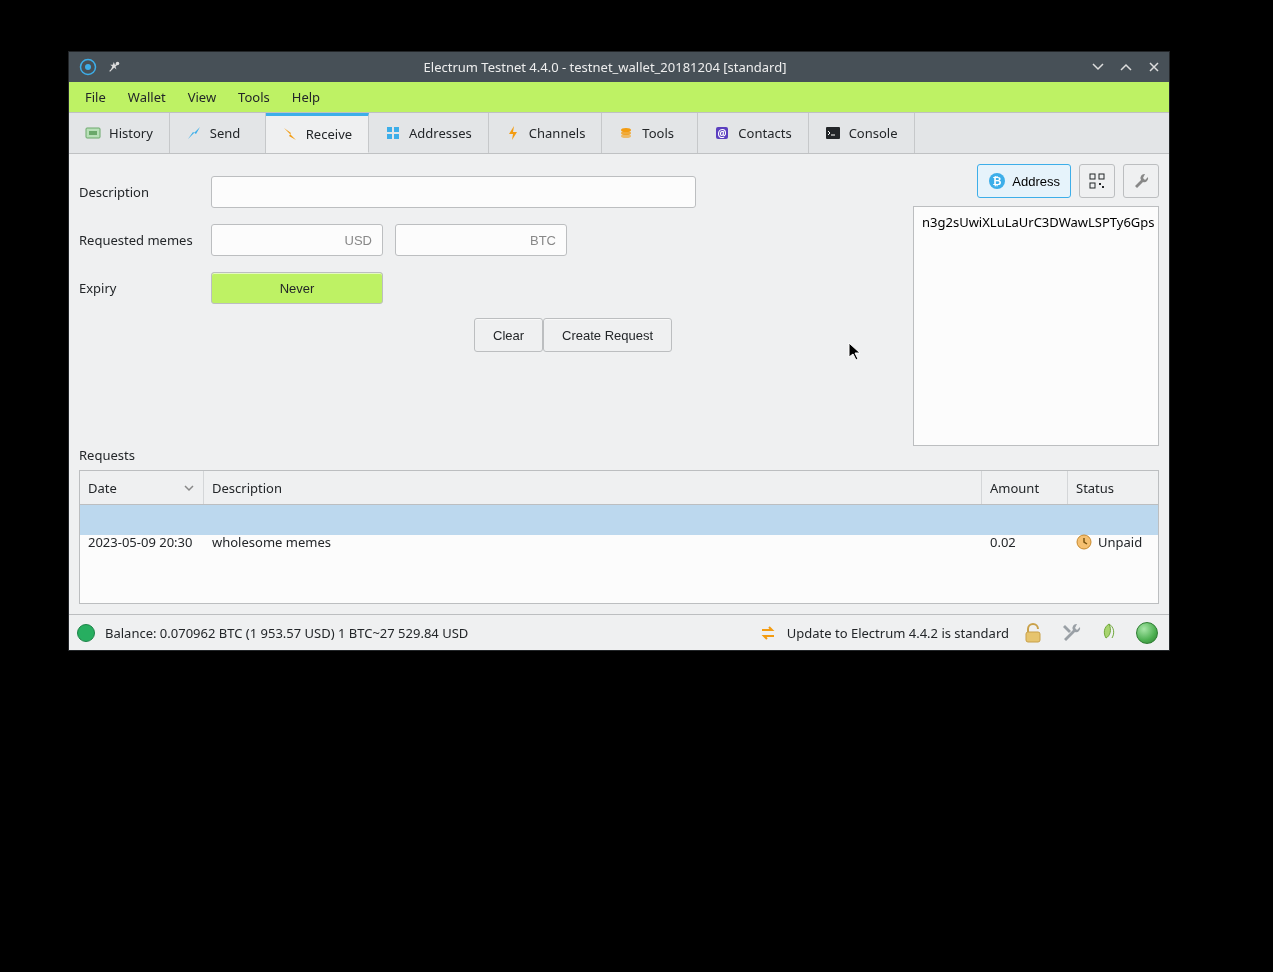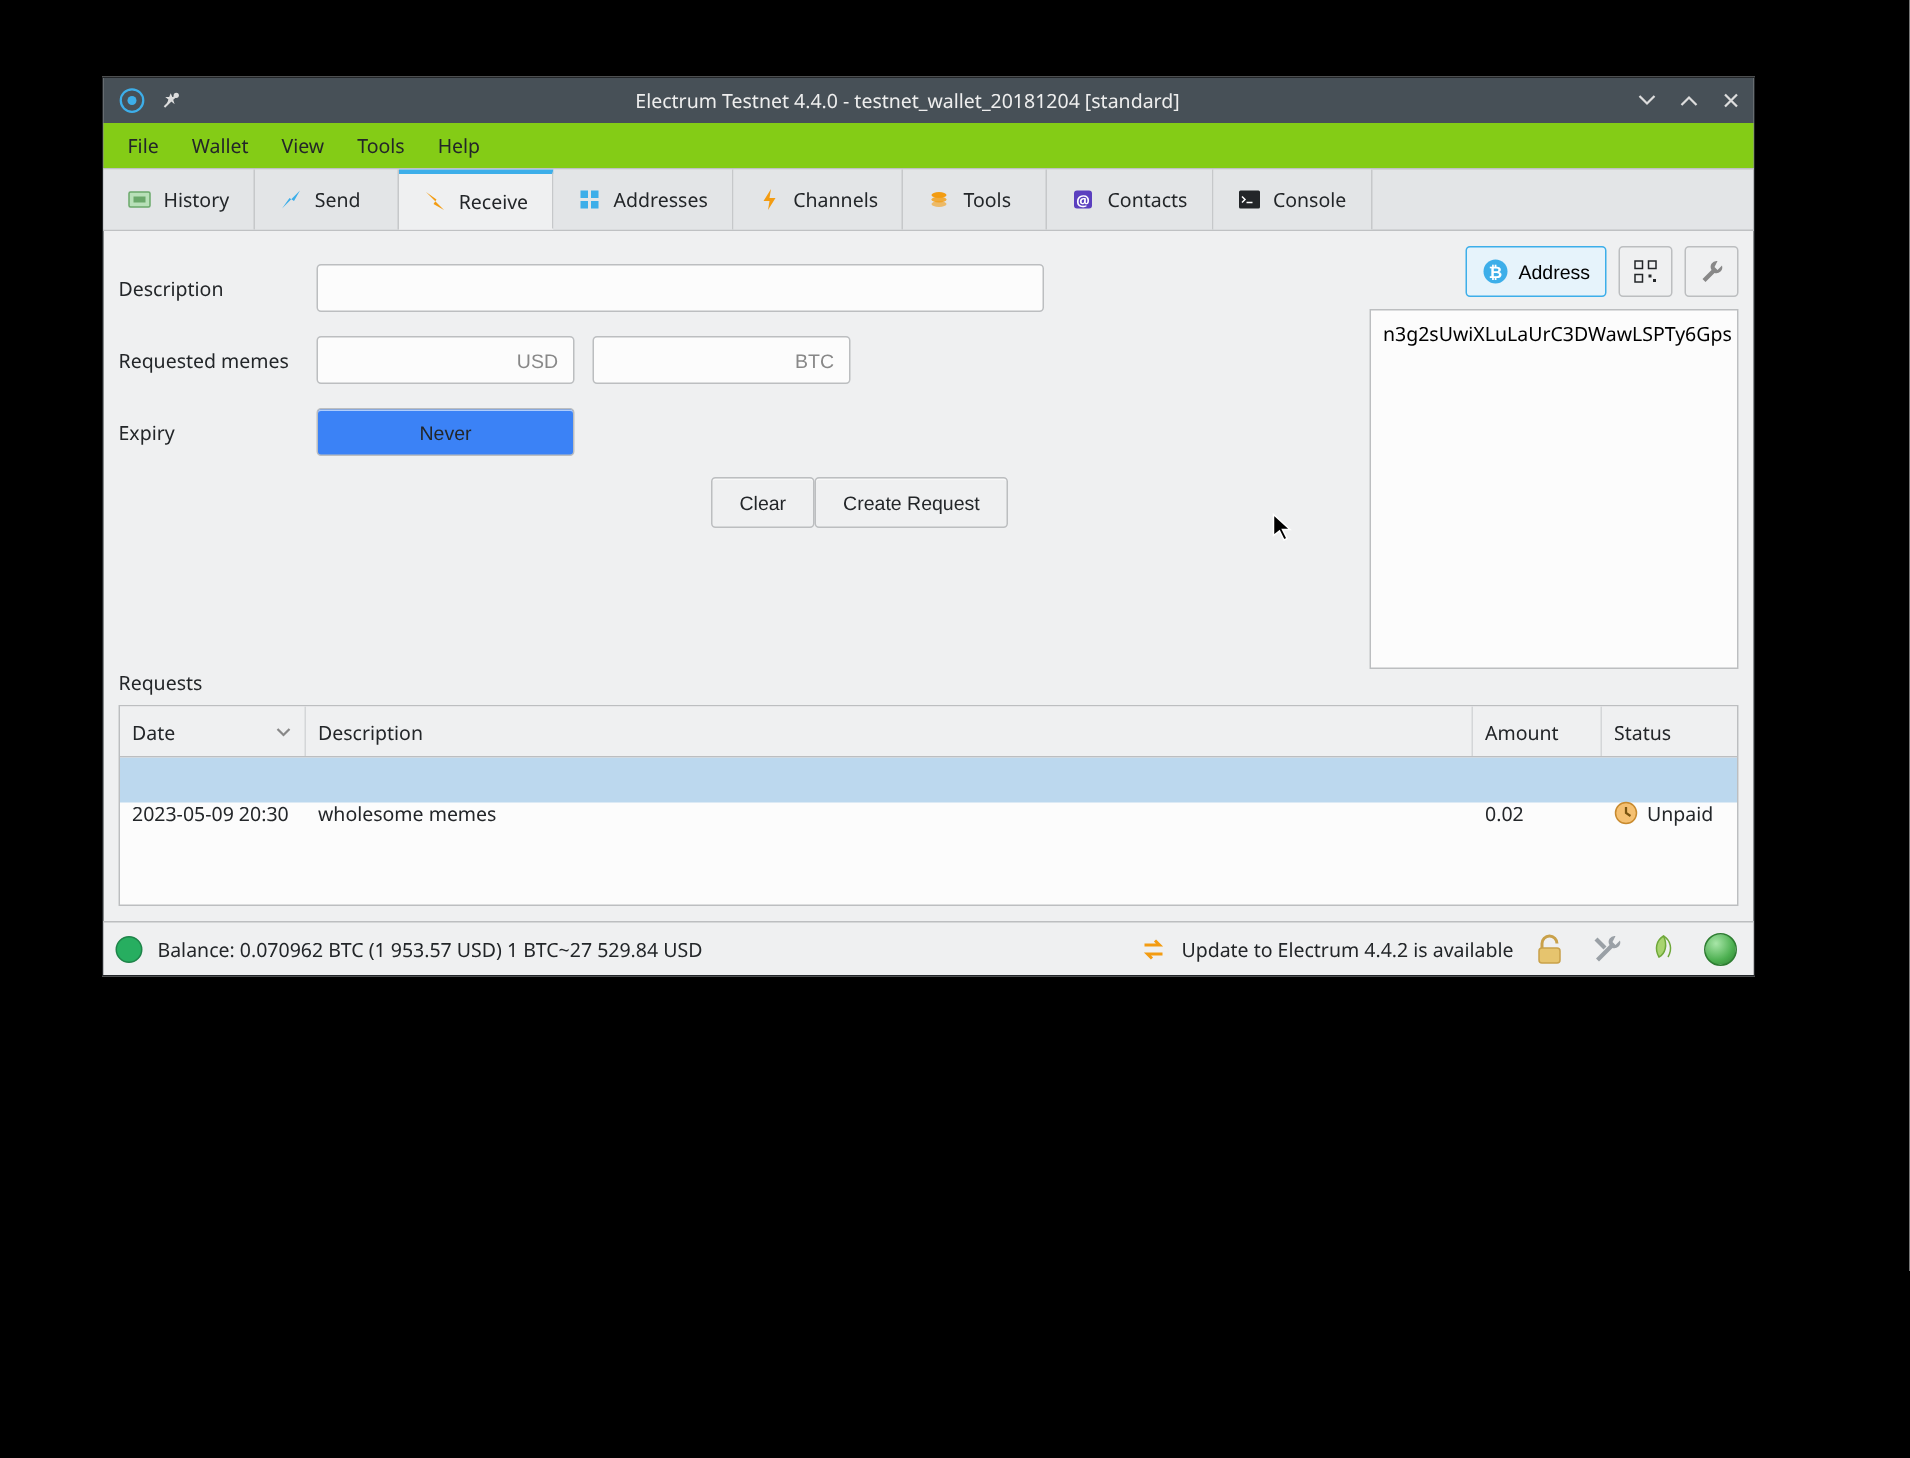--- a/index.html
+++ b/index.html
@@ -7,40 +7,40 @@
 
 .window { position: absolute; left: 68px; top: 51px; width: 1102px; height: 600px; background: #eff0f1; border: 1px solid #232629; box-shadow: 0 4px 18px rgba(0,0,0,.5); }
 
 .titlebar { height: 30px; background: #475057; display: flex; align-items: center; color: #eee; padding: 0 6px; }
 .titlebar .app-icon { width: 18px; height: 18px; margin: 0 4px; }
 .titlebar .pin-icon { width: 14px; height: 14px; margin-left: 6px; color: #ddd; }
 .titlebar .title { flex: 1; text-align: center; font-size: 13px; color: #eee; }
 .titlebar .winbtns { display: flex; gap: 10px; }
 .titlebar .winbtn { width: 18px; height: 18px; display: flex; align-items: center; justify-content: center; color: #ddd; }
 
-.menubar { height: 30px; background: #84cc16; display: flex; align-items: center; padding: 12px 6px; gap: 2px; }
+.menubar { height: 30px; background: #bef264; display: flex; align-items: center; padding: 12px 6px; gap: 2px; }
 .menubar .menu-item { padding: 4px 10px; font-size: 13px; color: #232629; }
 
 .tabbar { height: 42px; background: #e3e5e7; border-top: 1px solid #bfc1c3; border-bottom: 1px solid #bfc1c3; display: flex; }
 .tab { height: 100%; border-right: 1px solid #c6c8ca; display: flex; align-items: center; padding: 0 16px; gap: 8px; color: #232629; background: #e3e5e7; min-width: 96px; }
 .tab.active { background: #eff0f1; border-top: 3px solid #3daee9; border-bottom: 1px solid #eff0f1; margin-bottom: -1px; }
 .tab .tab-icon { width: 16px; height: 16px; display: flex; align-items: center; justify-content: center; }
 
 .content { padding: 10px; display: flex; flex-direction: column; height: calc(100% - 30px - 30px - 42px - 36px); }
 
 .upper { display: flex; gap: 12px; }
 .form-area { flex: 1; padding: 4px 0 0 0; }
 .form-row { display: flex; align-items: center; height: 48px; }
 .form-row label { width: 132px; color: #232629; font-size: 13px; }
 .text-input { height: 32px; border: 1px solid #bcbec0; background: #fcfcfc; border-radius: 3px; padding: 0 8px; font-size: 13px; }
 .desc-input { width: 485px; }
 .amt-wrap { display: flex; gap: 12px; }
 .amt-input { width: 172px; text-align: right; padding-right: 10px; color: #888; }
 .amt-input::placeholder { color: #888; text-align: right; }
-.select-btn { width: 172px; height: 32px; background: #3b82f6; border: 1px solid #bcbec0; border-radius: 3px; text-align: center; font-size: 13px; color: #232629; box-shadow: inset 0 1px 0 rgba(255,255,255,.6); }
+.select-btn { width: 172px; height: 32px; background: #bef264; border: 1px solid #bcbec0; border-radius: 3px; text-align: center; font-size: 13px; color: #232629; box-shadow: inset 0 1px 0 rgba(255,255,255,.6); }
 .action-row { display: flex; padding-left: 395px; margin-top: 6px; }
 .btn { height: 34px; padding: 0 18px; background: #eff0f1; border: 1px solid #bcbec0; border-radius: 3px; font-size: 13px; color: #232629; box-shadow: inset 0 1px 0 rgba(255,255,255,.6); }
 
 .right-panel { width: 246px; display: flex; flex-direction: column; gap: 8px; align-items: flex-end; }
 .rp-buttons { display: flex; gap: 8px; }
 .rp-btn { height: 34px; border: 1px solid #bcbec0; border-radius: 3px; background: #eff0f1; display: flex; align-items: center; padding: 0 10px; gap: 6px; font-size: 13px; }
 .rp-btn.active { border: 1px solid #3daee9; background: #e6f3fb; }
 .rp-btn.icon-only { padding: 0 8px; }
 .addr-box { width: 246px; height: 240px; background: #fcfcfc; border: 1px solid #bcbec0; padding: 6px 8px; font-size: 13px; overflow: hidden; white-space: nowrap; }
 
@@ -302,21 +302,21 @@
 
   <div class="statusbar">
     <span class="net-dot"></span>
     <span class="balance-text">Balance: 0.070962 BTC (1 953.57 USD)  1 BTC~27 529.84 USD</span>
     <span class="status-spacer"></span>
     <span class="update-icon">
         <svg width="18" height="18" viewBox="0 0 18 18">
           <path d="M3 6 L13 6 L10 3 M15 12 L5 12 L8 15" stroke="#f39c12" stroke-width="2" fill="none"></path>
         </svg>
       </span>
-    <span class="update-text">Update to Electrum 4.4.2 is available</span>
+    <span class="update-text">Update to Electrum 4.4.2 is standard</span>
     <span class="status-tool">
         <svg width="24" height="24" viewBox="0 0 24 24">
           <path d="M7 11 V8 a5 5 0 0 1 10 0" fill="none" stroke="#c9a14a" stroke-width="2"></path>
           <rect x="5" y="11" width="14" height="10" rx="2" fill="#e6c46e" stroke="#c9a14a"></rect>
         </svg>
       </span>
     <span class="status-tool">
         <svg width="24" height="24" viewBox="0 0 24 24">
           <path d="M18 3 A4 4 0 0 0 14 9 L5 18 L7 20 L16 11 A4 4 0 0 0 21 6 L18 9 L16 7 Z" fill="#9aa0a6"></path>
           <path d="M6 4 L4 6 L10 12 L12 10 Z" fill="#9aa0a6"></path>

